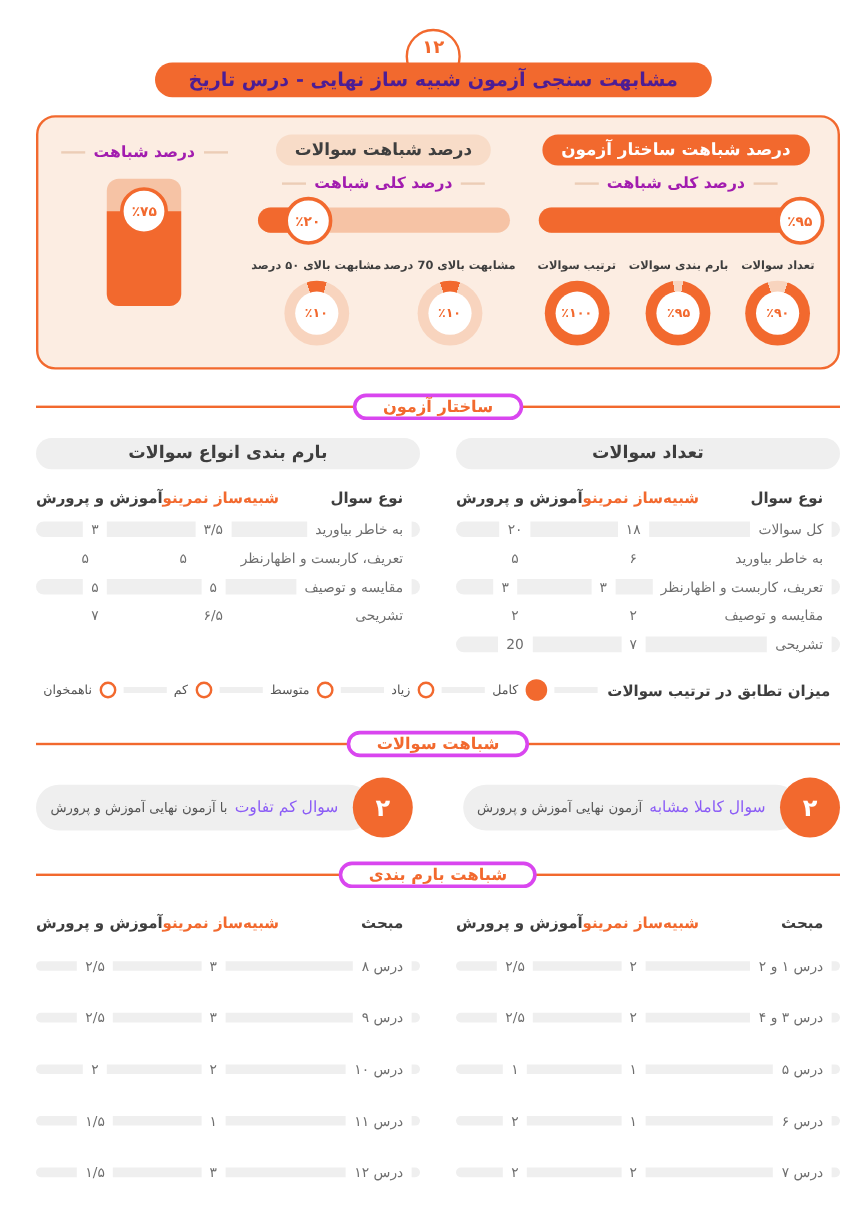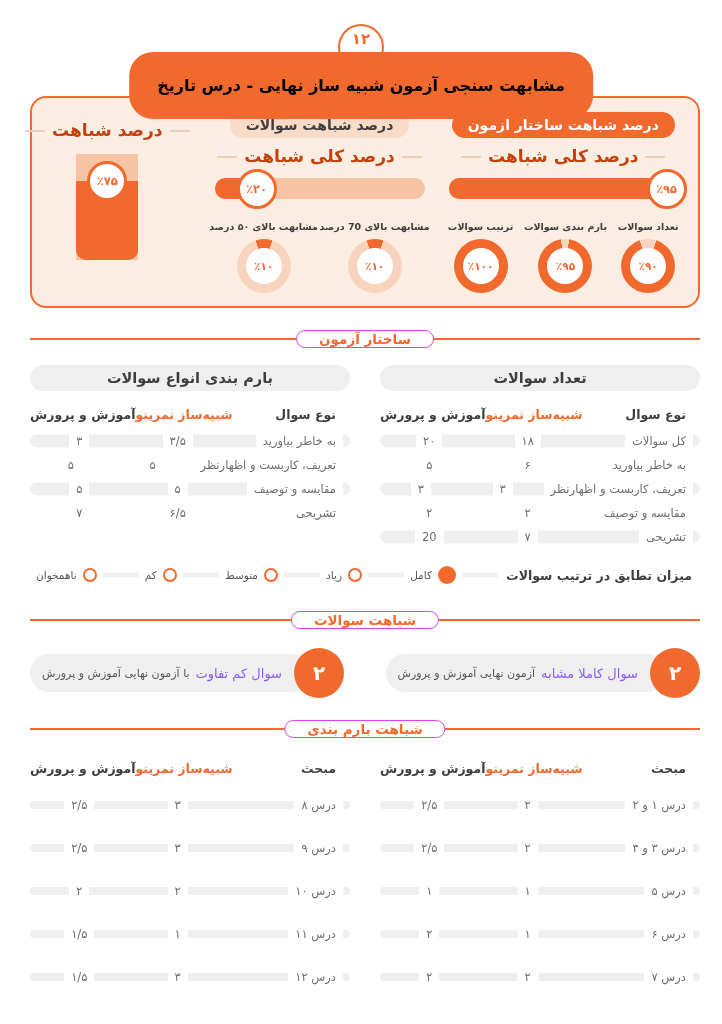--- a/index.html
+++ b/index.html
@@ -14,70 +14,70 @@
   
   .header { position:relative; height:72px; margin-top:24px; }
   .num-circle {
     position:absolute; left:50%; top:0; transform:translateX(-50%);
     width:46px; height:46px; border-radius:50%; background:#fff;
     border:2.5px solid #f2692e; color:#f2692e; font-weight:bold; font-size:15px;
     display:flex; justify-content:center; align-items:flex-start; padding-top:4px; z-index:0;
   }
   .title-pill {
     position:absolute; left:50%; top:28px; transform:translateX(-50%);
-    background:#f2692e; color:#000000; font-weight:bold; font-size:16px;
-    padding:24px 28px; border-radius:24px; white-space:nowrap; z-index:1;
+    background:#f2692e; color:#4c1d95; font-weight:bold; font-size:16px;
+    padding:5px 28px; border-radius:24px; white-space:nowrap; z-index:1;
   }
 
   
   .overview-box {
     border:2px solid #f2692e; border-radius:16px; background:#fcede2;
     display:flex; direction:rtl; padding:14px 8px 16px; height:212px;
   }
   .ov-col { text-align:center; padding:0 6px; position:relative; }
   .col-structure { flex:0 0 39%; }
   .col-questions { flex:0 0 36%; }
   .col-topics    { flex:0 0 25%; }
   .ov-title-orange {
     display:inline-block; background:#f2692e; color:#fff; font-weight:bold;
     font-size:14px; padding:5px 16px; border-radius:16px; white-space:nowrap; max-width:100%;
   }
   .ov-title-soft {
     display:inline-block; background:#f8dcc8; color:#3e3e3e; font-weight:bold;
     font-size:14px; padding:5px 16px; border-radius:16px; white-space:nowrap; max-width:100%;
   }
-  .ov-subtitle { margin-top:8px; font-weight:bold; font-size:17px; color:#c2410c; white-space:nowrap; }
+  .ov-subtitle { margin-top:8px; font-weight:bold; font-size:13px; color:#a21caf; white-space:nowrap; }
   .ov-subtitle .line { display:inline-block; width:20px; height:2px; background:#eccdb6; vertical-align:middle; margin:0 7px; }
 
   .hbar { position:relative; height:21px; border-radius:11px; background:#f6c3a5; margin:12px 6px 22px; direction:ltr; }
   .hbar-fill { position:absolute; left:0; top:0; bottom:0; background:#f2692e; border-radius:11px; }
   .round-badge {
     position:absolute; top:50%; transform:translate(-50%,-50%);
     width:40px; height:40px; border-radius:50%; background:#fff; border:3px solid #f2692e;
     color:#f2692e; font-weight:bold; font-size:11.5px;
     display:flex; align-items:center; justify-content:center; z-index:2;
   }
   .donut-row { display:flex; direction:rtl; justify-content:space-around; margin-top:2px; }
   .donut-item { display:flex; flex-direction:column; align-items:center; }
   .donut-label { font-size:9.5px; font-weight:bold; color:#3e3e3e; white-space:nowrap; margin-bottom:7px; }
   .donut { position:relative; width:54px; height:54px; border-radius:50%; }
   .donut::before { content:""; position:absolute; inset:9px; border-radius:50%; background:#fff; }
   .donut-val { position:absolute; inset:0; display:flex; align-items:center; justify-content:center;
                color:#f2692e; font-weight:bold; font-size:10.5px; z-index:1; }
 
-  .vbar { position:relative; width:62px; height:106px; margin:14px auto 0; border-radius:0; background:#f6c3a5; }
+  .vbar { position:relative; width:62px; height:106px; margin:14px auto 0; border-radius:10px; background:#f6c3a5; }
   .vbar-fill { position:absolute; left:0; right:0; bottom:0; background:#f2692e; border-radius:0 0 10px 10px; }
   .vbar .round-badge { left:50%; top:auto; transform:translate(-50%,0); }
 
   
   .divider { position:relative; height:32px; margin:15px 0 10px; }
   .divider .dline { position:absolute; left:0; right:0; top:50%; height:2px; background:#f2692e; transform:translateY(-50%); }
   .divider .dpill {
     position:absolute; left:50%; top:50%; transform:translate(-50%,-50%);
-    background:#fff; border:1px solid #d946ef; color:#f2692e; font-weight:bold;
+    background:#fff; border:3px solid #d946ef; color:#f2692e; font-weight:bold;
     font-size:13.5px; padding:0 22px; border-radius:18px; white-space:nowrap; z-index:1;
   }
 
   
   .tables-row { display:flex; direction:rtl; gap:30px; }
   .dtable { flex:1; min-width:0; }
   .table-title {
     background:#efefef; border-radius:13px; height:26px; line-height:26px;
     text-align:center; font-weight:bold; font-size:14.5px; color:#3e3e3e; margin-bottom:10px;
   }

